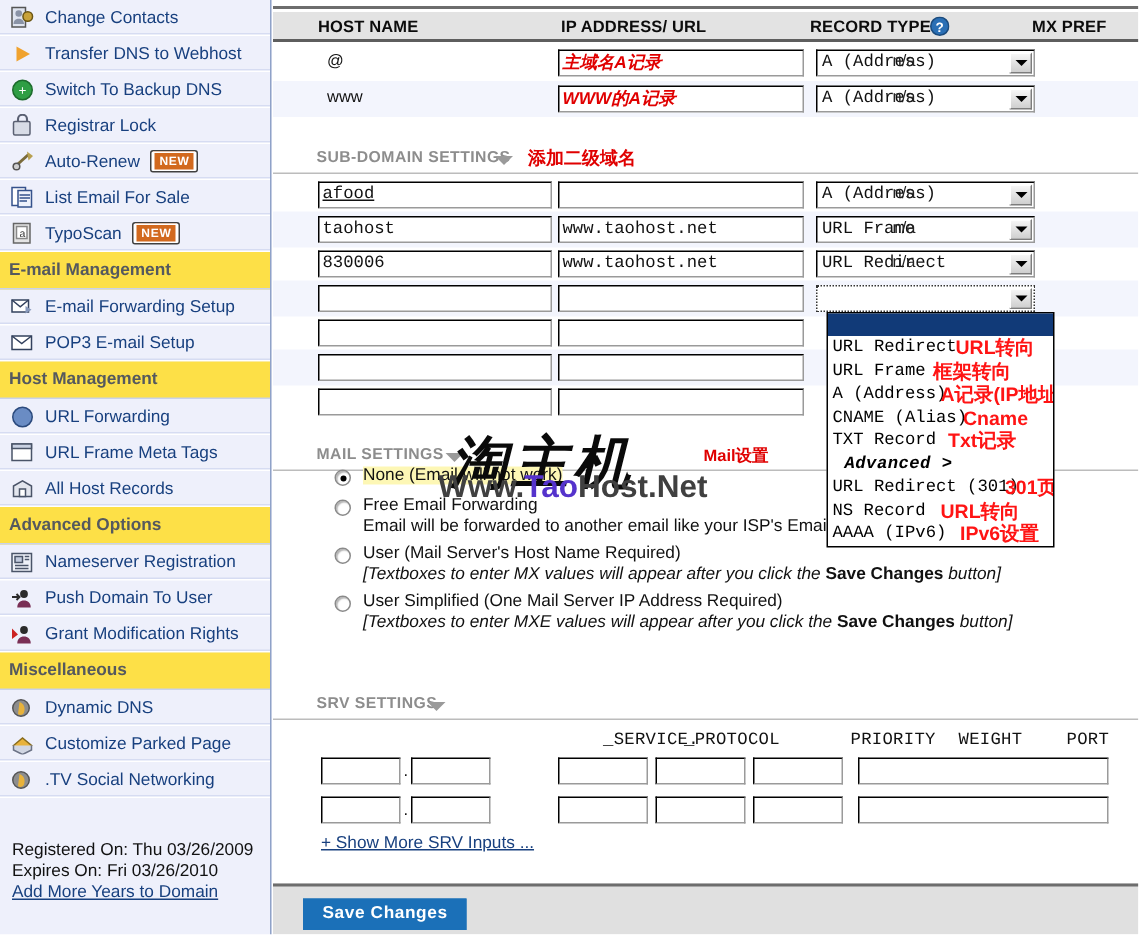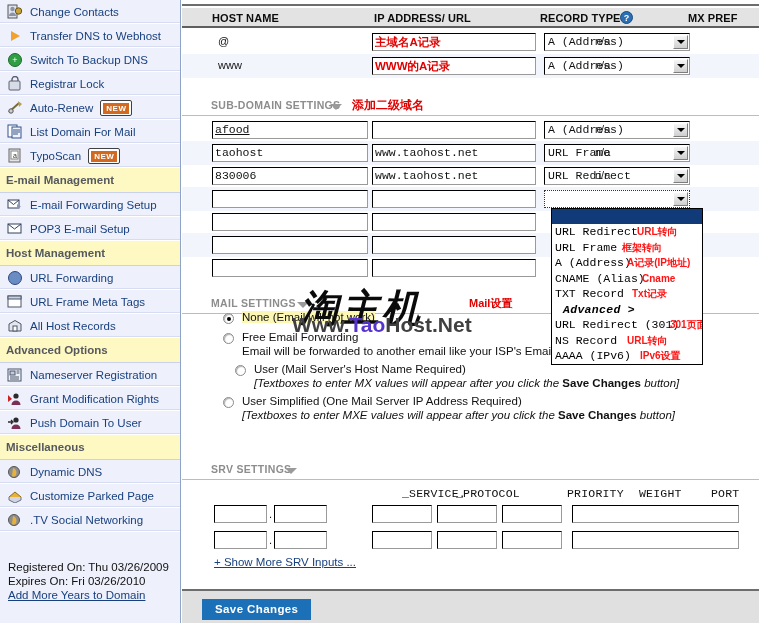--- a/index.html
+++ b/index.html
@@ -41,21 +41,21 @@
     white-space: nowrap;
   }
   .nav-head {
     height: 25px;
     display: flex; align-items: center;
     padding-left: 6px;
     font-weight: bold;
     font-size: 11.5px;
     color: #55595e;
     border-bottom: 1px solid #c9d2ea;
-    background: #fef9c3;
+    background: #fde047;
   }
   .badge-new {
     margin-left: 7px;
     display: inline-block;
     background: #ffffff;
     border: 1px solid #404040;
     border-radius: 2px;
     padding: 0 1px;
   }
   .badge-new i {
@@ -119,21 +119,21 @@
     border-right-color: #9a9a9a;
     border-bottom-color: #9a9a9a;
     padding: 0 2px;
     font-family: "Liberation Mono", monospace;
     font-size: 11.5px;
     color: #111111;
     line-height: 16px;
     overflow: hidden;
     white-space: nowrap;
   }
-  .tbox.red { color: #e00000; font-family:"Liberation Sans", sans-serif; font-weight:bold; }
+  .tbox.red { color: #e00000; font-family:"Liberation Sans", sans-serif; font-weight:bold;font-style:italic; }
   .sel {
     position: absolute;
     height: 18px;
     background: #ffffff;
     border: 1px solid #000000;
     border-right-color: #9a9a9a;
     border-bottom-color: #9a9a9a;
     font-family: "Liberation Mono", monospace;
     font-size: 11.5px;
     color: #111111;
@@ -190,21 +190,21 @@
     font-family: "Liberation Mono", monospace;
     font-size: 11.5px;
     line-height: 15.5px;
     color: #000000;
   }
   #dd-open .opt { position: relative; height: 15.5px; padding-left: 3px; white-space: nowrap; overflow:hidden; }
   #dd-open .opt.first { background: #113a78; height: 15px; }
   #dd-open .opt .cn {
     color: #ff1414; font-weight: bold;
     font-family: "Liberation Sans", sans-serif;
-    font-size: 10px;
+    font-size: 13px;
     position: absolute; top: 0;
   }
   #dd-open .opt.adv { font-style: italic; font-weight: bold; padding-left: 11px; letter-spacing:.3px; }
 
   
   .radio-line { position: relative; }
   .rb {
     position:absolute;
     width: 11px; height: 11px;
     border-radius: 50%;
@@ -331,21 +331,21 @@
     </div>
 
     <div class="nav-item">
       <span class="ico">
         <svg width="16" height="15" viewBox="0 0 16 15">
             <rect x="1" y="1" width="9" height="12" fill="#fff" stroke="#35528c"></rect>
             <rect x="5" y="3" width="9" height="11" fill="#eef2fb" stroke="#35528c"></rect>
             <path d="M6 6h7M6 8h7M6 10h5" stroke="#35528c"></path>
           </svg>
       </span>
-      <span class="lbl">List Domain For Mail</span>
+      <span class="lbl">List Email For Sale</span>
     </div>
 
     <div class="nav-item">
       <span class="ico">
         <svg width="16" height="15" viewBox="0 0 16 15">
             <rect x="2" y="1" width="11" height="13" fill="#e4e4e4" stroke="#666"></rect>
             <rect x="4" y="3" width="7" height="8" fill="#fff" stroke="#888"></rect>
             <text x="6" y="10" font-size="7" fill="#333">a</text>
           </svg>
       </span>
@@ -409,34 +409,34 @@
             <path d="M3 9h9M3 11h9M9.5 3h3M9.5 5h3" stroke="#4a5468"></path>
           </svg>
       </span>
       <span class="lbl">Nameserver Registration</span>
     </div>
     <div class="nav-item">
       <span class="ico">
         <svg width="16" height="14" viewBox="0 0 16 14">
             <circle cx="9" cy="4" r="2.6" fill="#2b2b2b"></circle>
             <path d="M4.5 13c0-3 2-4.6 4.5-4.6s4.5 1.6 4.5 4.6z" fill="#7a2f55"></path>
-            <path d="M1 3l4 4-4 3z" fill="#cc2222"></path>
-          </svg>
-      </span>
-      <span class="lbl">Grant Modification Rights</span>
+            <path d="M1 6h4M4 4l2 2-2 2" stroke="#2b2b2b" stroke-width="1.3" fill="none"></path>
+          </svg>
+      </span>
+      <span class="lbl">Push Domain To User</span>
     </div>
     <div class="nav-item">
       <span class="ico">
         <svg width="16" height="14" viewBox="0 0 16 14">
             <circle cx="9" cy="4" r="2.6" fill="#2b2b2b"></circle>
             <path d="M4.5 13c0-3 2-4.6 4.5-4.6s4.5 1.6 4.5 4.6z" fill="#7a2f55"></path>
-            <path d="M1 6h4M4 4l2 2-2 2" stroke="#2b2b2b" stroke-width="1.3" fill="none"></path>
-          </svg>
-      </span>
-      <span class="lbl">Push Domain To User</span>
+            <path d="M1 3l4 4-4 3z" fill="#cc2222"></path>
+          </svg>
+      </span>
+      <span class="lbl">Grant Modification Rights</span>
     </div>
 
     <div class="nav-head">Miscellaneous</div>
     <div class="nav-item">
       <span class="ico">
         <svg width="16" height="14" viewBox="0 0 16 14">
             <circle cx="7" cy="7" r="5.5" fill="#8d8d8d" stroke="#555"></circle>
             <path d="M6 3c3 1 4 4 3 7-1 2-3 2-4 1" fill="#e8b23a"></path>
           </svg>
       </span>
@@ -591,21 +591,21 @@
       <span class="rb on" style="left:41px;top:3px;"></span>
       <span class="m-lbl hl" style="left:60px;top:1px;">None (Email will not work)</span>
     </div>
 
     <div class="radio-line" style="position:absolute;left:0;top:330px;width:577px;height:32px;">
       <span class="rb" style="left:41px;top:3px;"></span>
       <span class="m-lbl" style="left:60px;top:1px;">Free Email Forwarding</span>
       <span class="m-plain" style="left:60px;top:15px;">Email will be forwarded to another email like your ISP's Email etc.</span>
     </div>
 
-    <div class="radio-line" style="position:absolute;left:12px;top:362px;width:460px;height:32px;">
+    <div class="radio-line" style="position:absolute;left:0;top:362px;width:460px;height:32px;">
       <span class="rb" style="left:41px;top:3px;"></span>
       <span class="m-lbl" style="left:60px;top:1px;">User (Mail Server's Host Name Required)</span>
       <span class="m-sub" style="left:60px;top:15px;"><span>[Textboxes to enter MX values will appear after you click the </span><b>Save Changes</b><span> button]</span></span>
     </div>
 
     <div class="radio-line" style="position:absolute;left:0;top:394px;width:577px;height:32px;">
       <span class="rb" style="left:41px;top:3px;"></span>
       <span class="m-lbl" style="left:60px;top:1px;">User Simplified (One Mail Server IP Address Required)</span>
       <span class="m-sub" style="left:60px;top:15px;"><span>[Textboxes to enter MXE values will appear after you click the </span><b>Save Changes</b><span> button]</span></span>
     </div>

